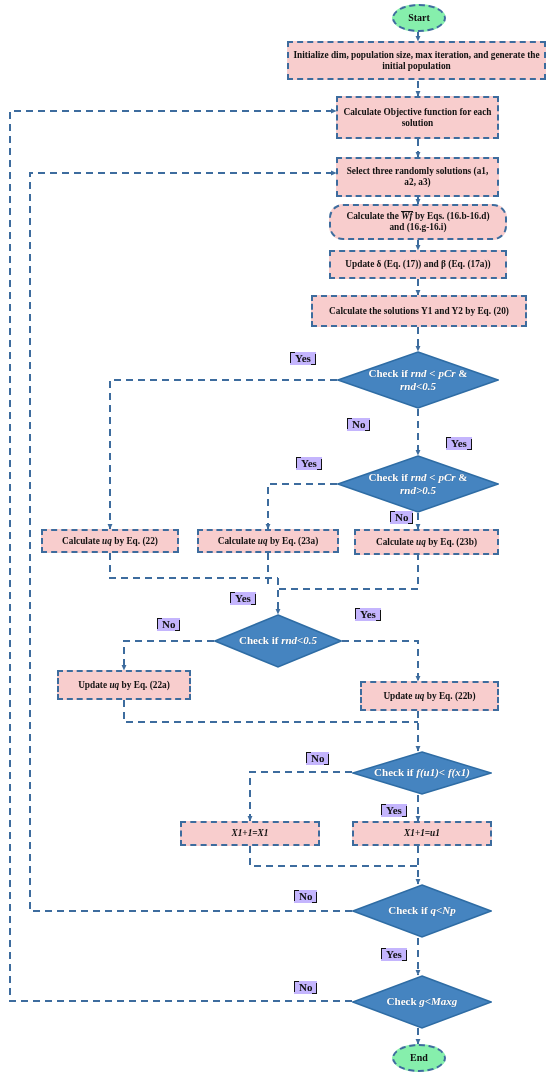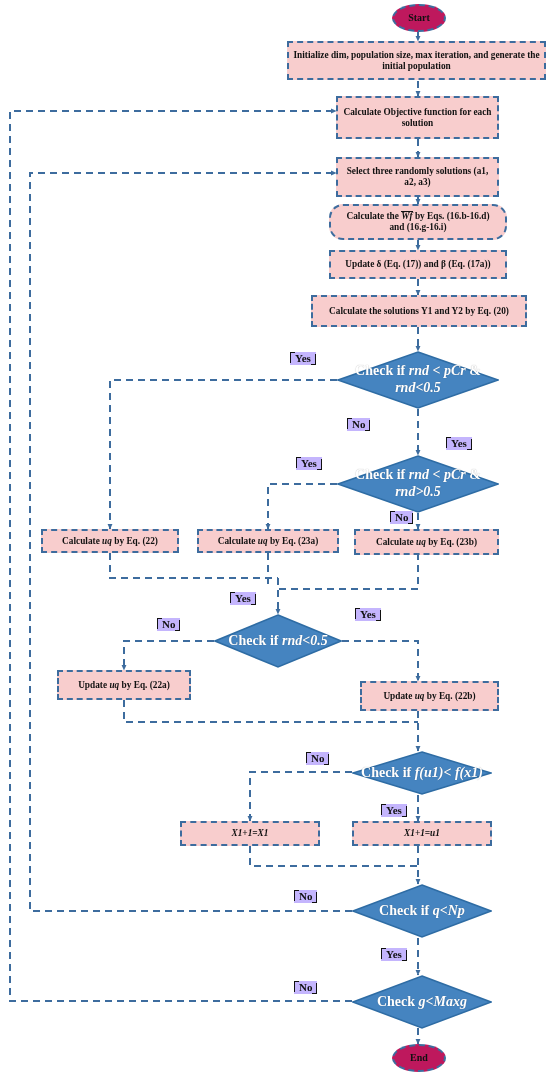--- a/index.html
+++ b/index.html
@@ -35,21 +35,21 @@
     line-height:1.18;
     z-index:3;
   }
   .proc{
     background:#F8CDCD;
     border:2px dashed #3D6C9E;
     font-size:9.3px;
     padding:2px 4px;
   }
   .term{
-    background:#be185d;
+    background:#86efac;
     border:2px dashed #3D6C9E;
     border-radius:50% / 50%;
     font-size:10px;
   }
   .dec-wrap{
     position:absolute;
     z-index:3;
   }
   .dec-wrap svg.dshape{
     position:absolute; left:0; top:0;
@@ -57,21 +57,21 @@
   .dec-txt{
     position:absolute;
     left:0; top:0;
     width:100%; height:100%;
     display:flex;
     align-items:center;
     justify-content:center;
     text-align:center;
     color:#ffffff;
     font-weight:bold;
-    font-size:14px;
+    font-size:11px;
     line-height:1.2;
     text-shadow:0 0 1px rgba(0,0,0,.35);
     padding:0 18px;
     box-sizing:border-box;
   }
 
   
   .elabel{
     position:absolute;
     z-index:5;

